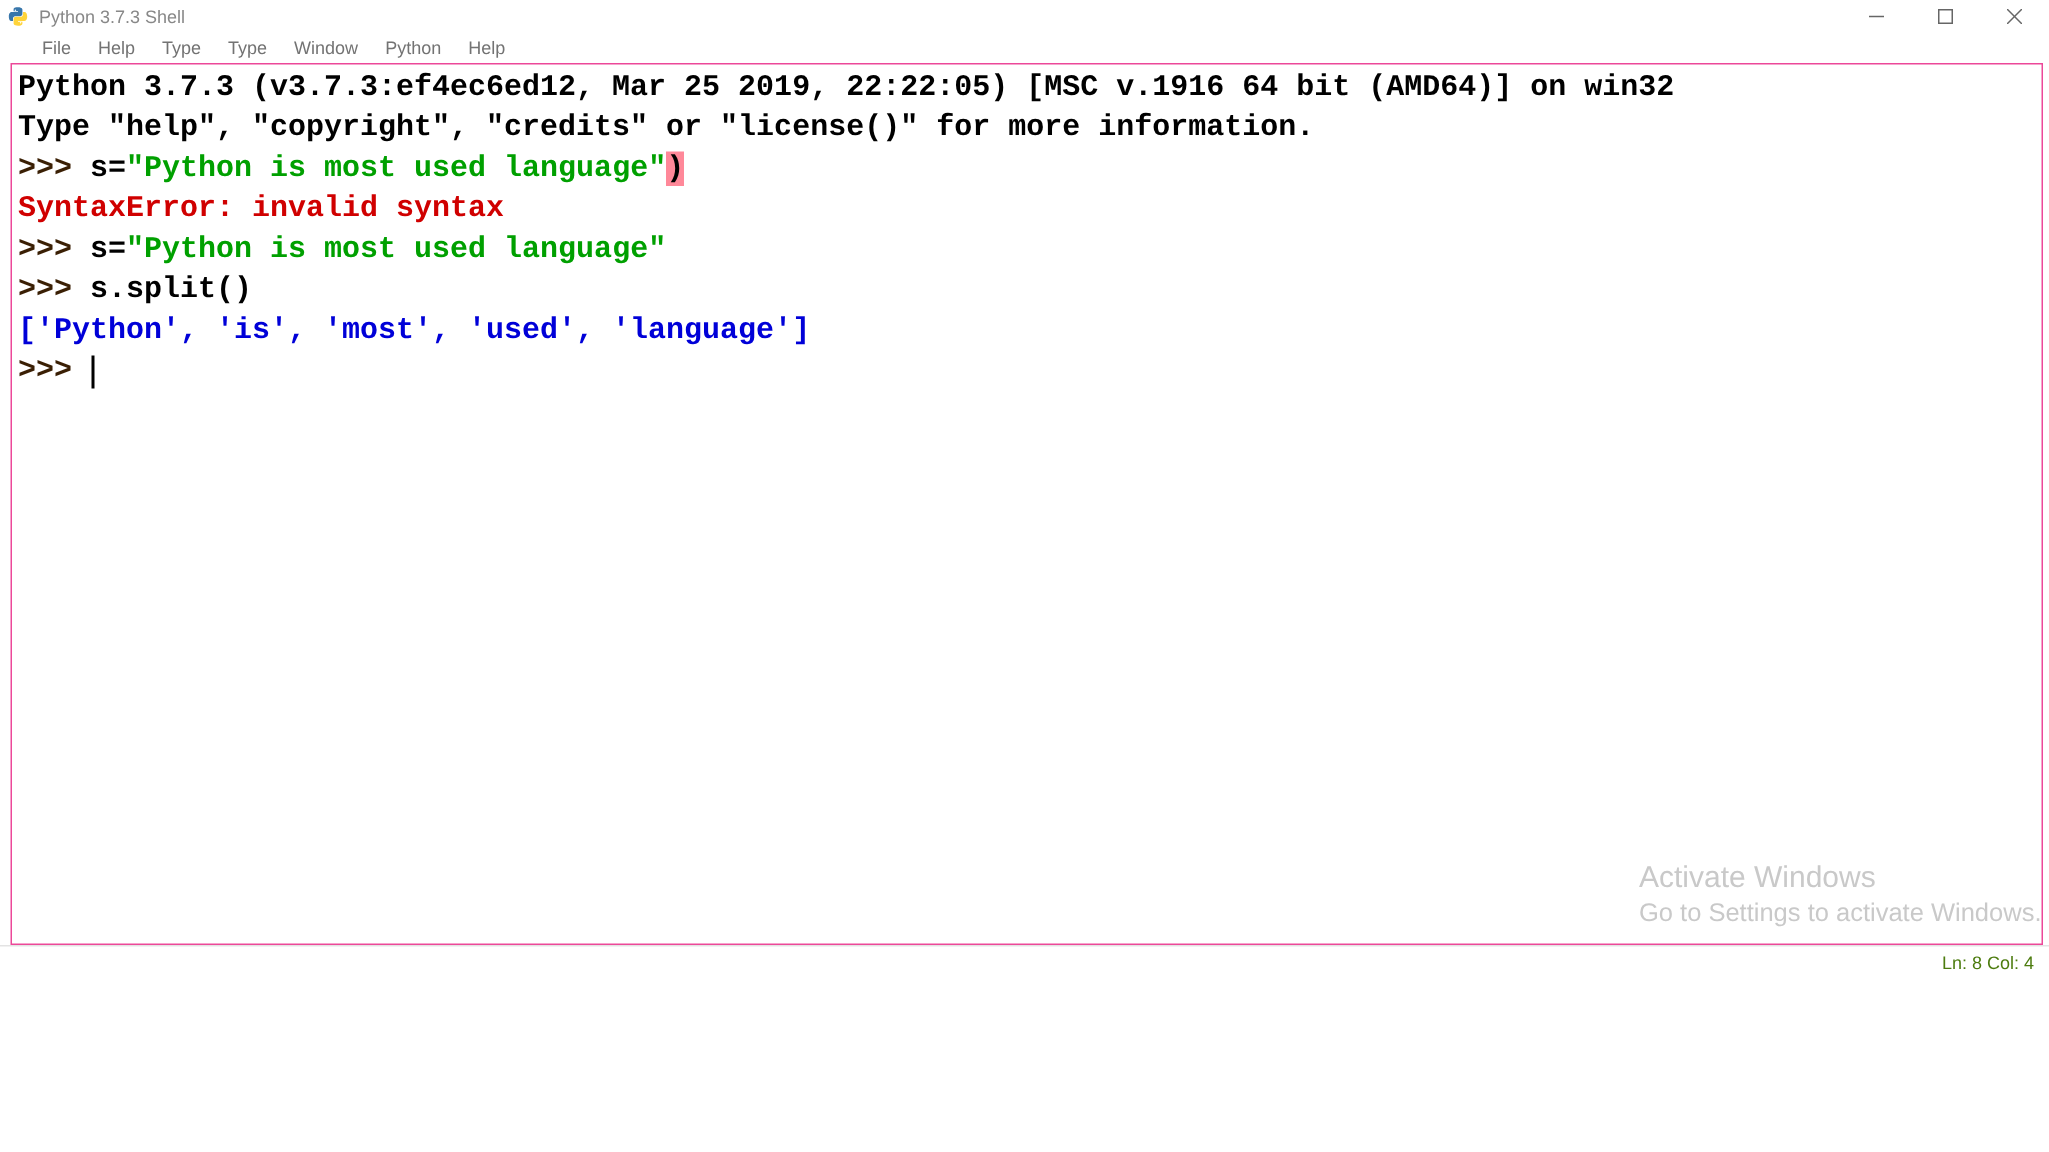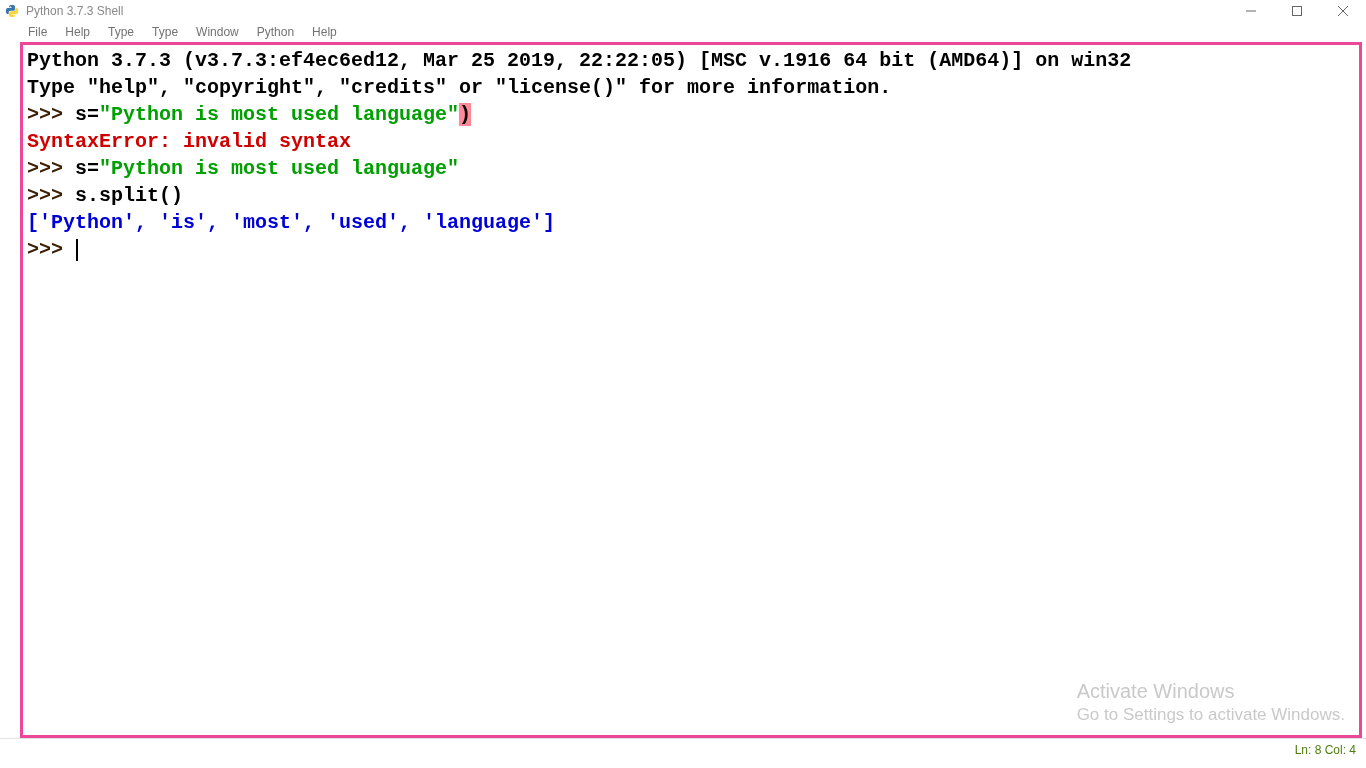--- a/index.html
+++ b/index.html
@@ -42,23 +42,23 @@
     padding: 2px 20px;
     font-size: 12px;
     color: #737373;
     background: #fff;
   }
   .menubar .menu-item {
     padding: 1px 10px 1px 8px;
     cursor: default;
   }
   .editor-wrap {
-    border: 3px solid #ec4899;
-    margin: 0 4px 0 20px;
-    height: 696px;
+    border: 1px solid #ec4899;
+    margin: 0 4px 0 7px;
+    height: 588px;
     position: relative;
     background: #fff;
   }
   .editor {
     font-family: "Courier New", Courier, monospace;
     font-size: 20px;
     font-weight: bold;
     line-height: 27px;
     white-space: pre;
     padding: 2px 4px;
@@ -75,21 +75,21 @@
   }
   .cursor {
     display: inline-block;
     width: 2px; height: 22px;
     background: #000;
     vertical-align: text-bottom;
     margin-left: 1px;
   }
   .watermark {
     position: absolute;
-    right: 14px;
+    right: 0;
     bottom: 10px;
     text-align: left;
     color: #c9c9c9;
     pointer-events: none;
   }
   .watermark .wm-title { font-size: 20px; }
   .watermark .wm-sub   { font-size: 17px; margin-top: 2px; }
   .statusbar {
     height: 22px;
     display: flex;

